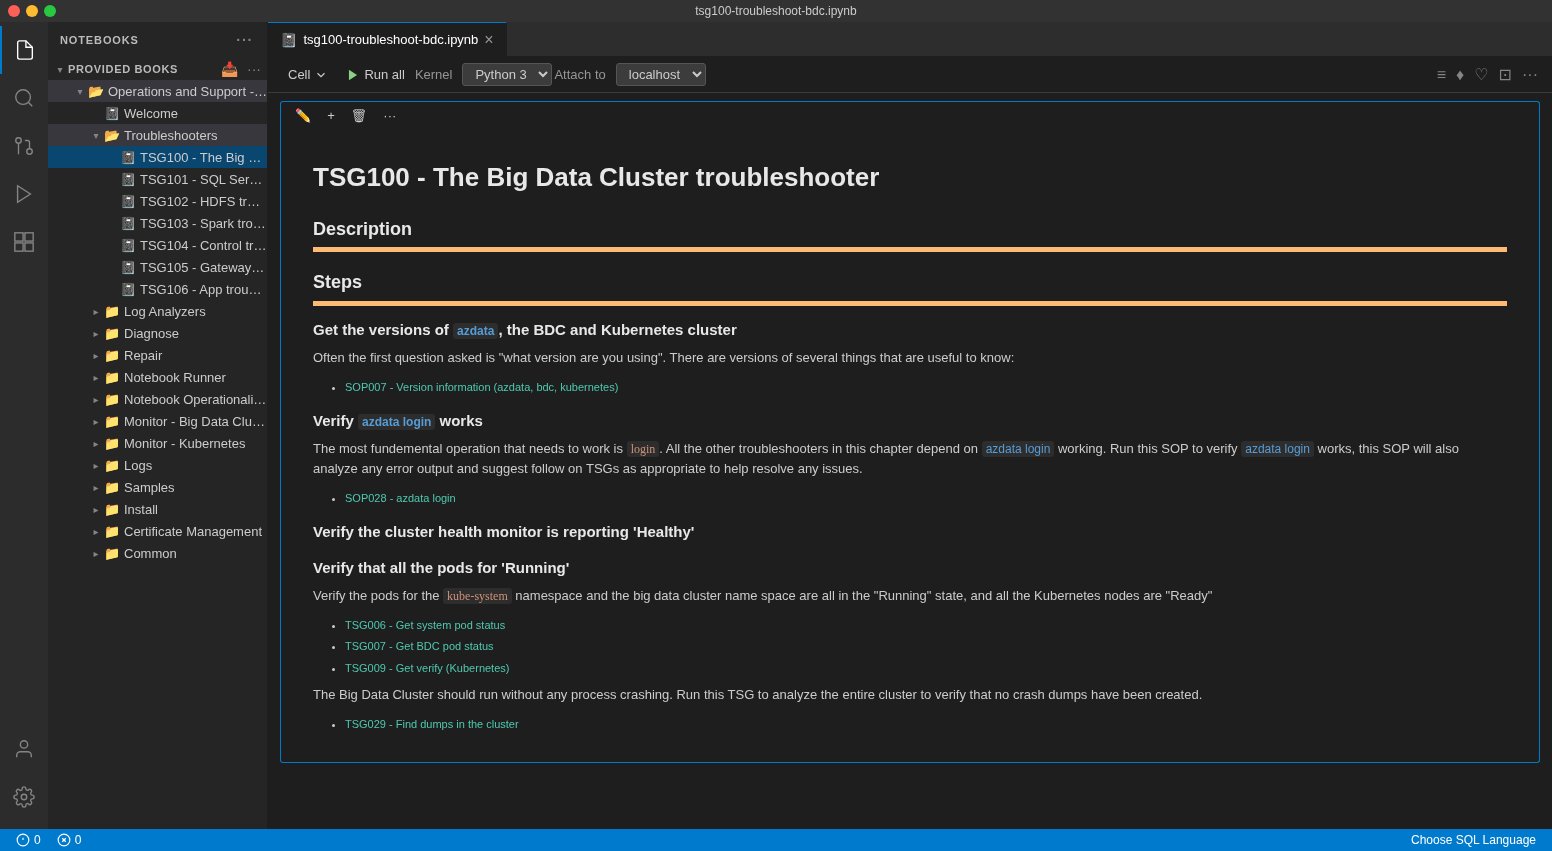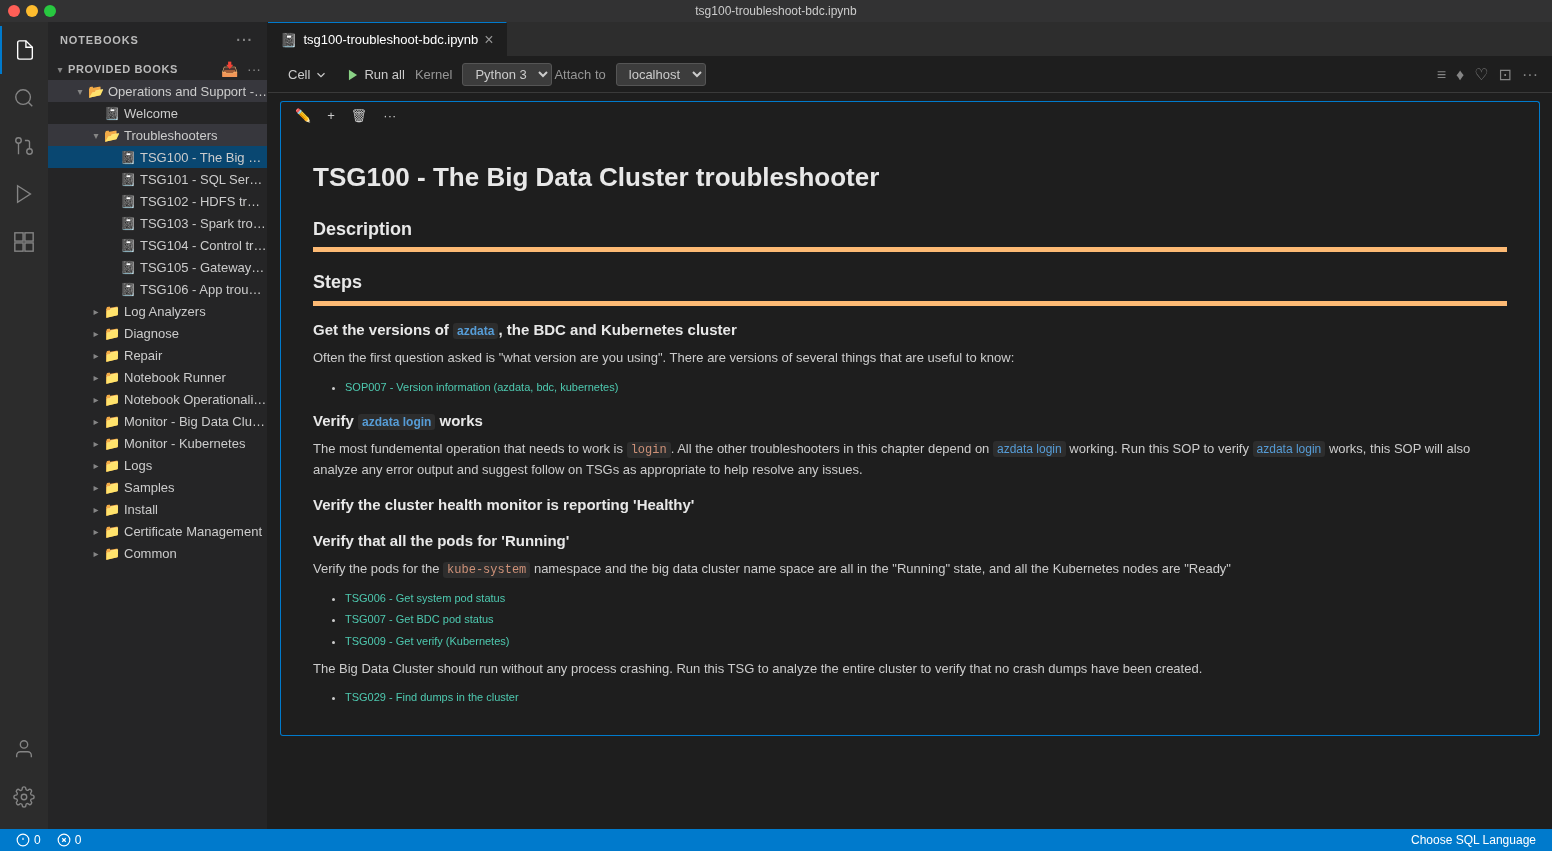--- a/index.html
+++ b/index.html
@@ -70,21 +70,21 @@
     .notebook-content::-webkit-scrollbar-thumb { background: #424242; }
     
     .nb-cell { padding: 8px 12px; border: 1px solid #007acc; border-top: none; margin: 0 12px 12px; background: #1e1e1e; border-radius: 0 0 3px 3px; }
     
     
     .md-content { padding: 12px 20px; color: #cccccc; line-height: 1.6; }
     .md-h1 { font-size: 26px; font-weight: 600; color: #e8e8e8; margin-bottom: 16px; margin-top: 8px; }
     .md-h2 { font-size: 18px; font-weight: 600; color: #e8e8e8; margin: 16px 0 8px; border-bottom: 5px solid #fdba74; padding-bottom: 4px; }
     .md-h3 { font-size: 15px; font-weight: 600; color: #e8e8e8; margin: 12px 0 6px; }
     .md-p { margin-bottom: 10px; font-size: 13px; line-height: 1.6; color: #cccccc; }
-    .md-code { font-family: Liberation Mono, monospace; background: #2d2d2d; padding: 1px 4px; border-radius: 3px; color: #ce9178; font-size: 12px; }
+    .md-code { font-family: Liberation Serif, serif; background: #2d2d2d; padding: 1px 4px; border-radius: 3px; color: #ce9178; font-size: 12px; }
     .md-code-blue { font-family: Liberation Sans, sans-serif; background: #2d2d2d; padding: 1px 4px; border-radius: 3px; color: #569cd6; font-size: 12px; }
     .md-link { color: #4ec9b0; text-decoration: none; }
     .md-ul { margin: 8px 0 8px 32px; }
     .md-ul li { margin-bottom: 4px; font-size: 11px; }
     
     
     .status-bar { height: 22px; background: #007acc; display: flex; align-items: center; padding: 0 8px; font-size: 12px; color: #ffffff; }
     .status-item { padding: 0 8px; display: flex; align-items: center; gap: 4px; }
     .status-right { margin-left: auto; }
   </style>
@@ -418,20 +418,23 @@
           <ul class="md-ul">
             <li><a class="md-link" href="#">SOP007 - Version information (azdata, bdc, kubernetes)</a></li>
           </ul>
 
           <h3 class="md-h3">
             Verify <code class="md-code-blue">azdata login</code> works
           </h3>
           <p class="md-p">
             The most fundemental operation that needs to work is <code class="md-code">login</code>. All the other troubleshooters in this chapter depend on <code class="md-code-blue">azdata login</code> working. Run this SOP to verify <code class="md-code-blue">azdata login</code> works, this SOP will also analyze any error output and suggest follow on TSGs as appropriate to help resolve any issues.
           </p>
+          <ul class="md-ul">
+            <li><a class="md-link" href="#">SOP028 - azdata login</a></li>
+          </ul>
 
           <h3 class="md-h3">Verify the cluster health monitor is reporting 'Healthy'</h3>
 
           <h3 class="md-h3">Verify that all the pods for 'Running'</h3>
           <p class="md-p">
             Verify the pods for the <code class="md-code">kube-system</code> namespace and the big data cluster name space are all in the "Running" state, and all the Kubernetes nodes are "Ready"
           </p>
           <ul class="md-ul">
             <li><a class="md-link" href="#">TSG006 - Get system pod status</a></li>
             <li><a class="md-link" href="#">TSG007 - Get BDC pod status</a></li>

